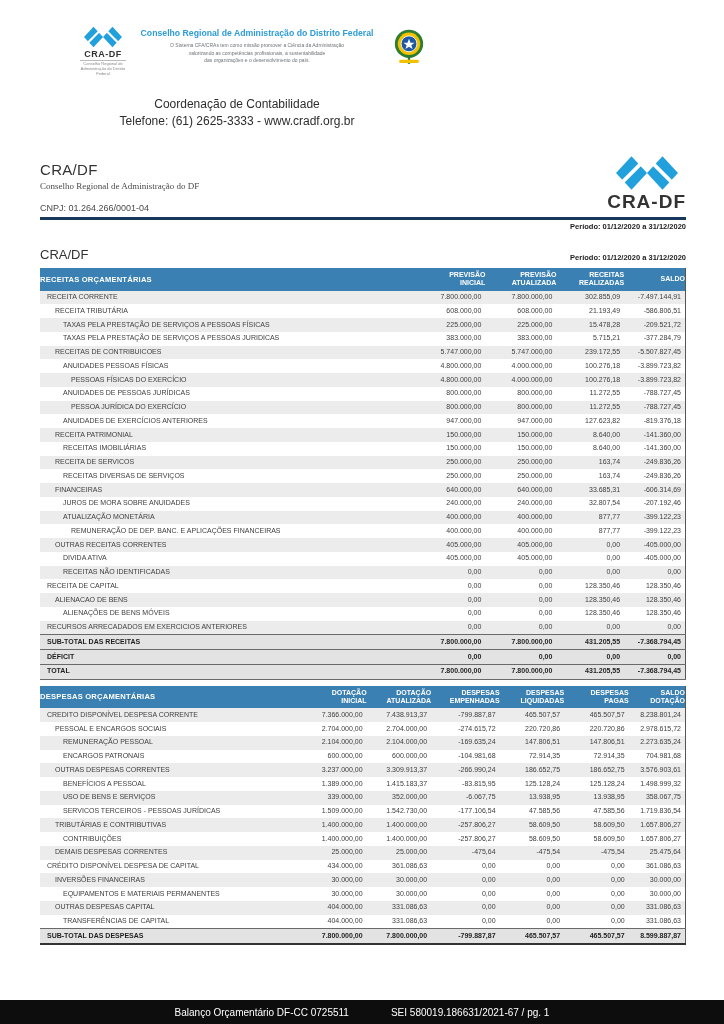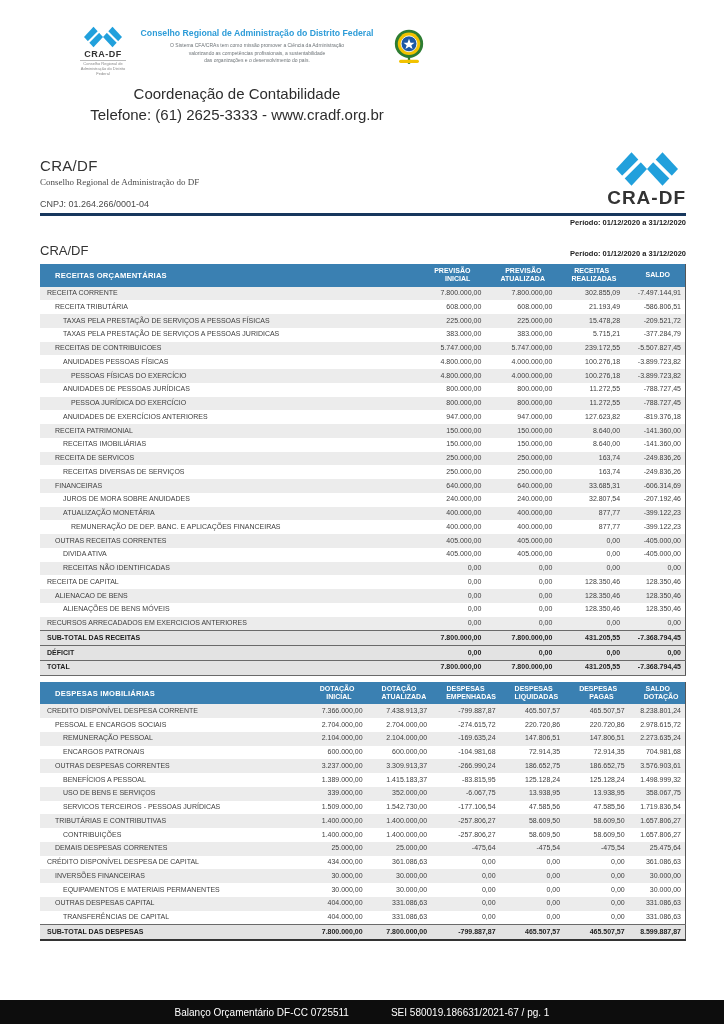--- a/index.html
+++ b/index.html
@@ -22,40 +22,40 @@
   .lh-logo{width:46px;text-align:center;flex:0 0 auto;}
   .lh-logo svg{width:38px;height:22px;display:block;margin:0 auto;}
   .lh-logo .acr{font-size:9px;font-weight:bold;color:#333;letter-spacing:.5px;margin-top:1px;}
   .lh-logo .cap{font-size:4px;color:#8a8a8a;line-height:1.2;border-top:1px solid #bbb;margin-top:1px;padding-top:1px;}
   .lh-center{width:238px;text-align:center;padding-top:2px;}
   .lh-title{font-size:8.7px;font-weight:bold;color:var(--title-blue);line-height:1.2;}
   .lh-mission{margin-top:4px;font-size:5px;color:#6e7478;line-height:1.45;}
   .lh-coat{width:42px;flex:0 0 auto;}
   .lh-coat svg{width:40px;height:44px;display:block;margin:0 auto;}
   
-  .address{width:474px;text-align:center;margin-top:8px;font-size:15px;color:#2d2d2d;line-height:1.35;}
+  .address{width:474px;text-align:center;margin-top:20px;font-size:12px;color:#2d2d2d;line-height:1.35;}
   
   .entity{display:flex;justify-content:space-between;align-items:flex-end;margin:26px 38px 0 40px;}
   .ent-left .big{font-size:15px;color:#333;letter-spacing:.3px;}
   .ent-left .sub{font-size:9px;color:#4a4a4a;margin-top:3px;font-family:Liberation Serif, serif;}
   .ent-left .cnpj{font-size:9px;color:#4a4a4a;margin-top:12px;}
   .ent-logo{text-align:center;}
   .ent-logo svg{width:62px;height:36px;display:block;margin:0 auto;}
   .ent-logo .acr{font-size:19px;font-weight:bold;color:#333;letter-spacing:1px;margin-top:0px;}
   .rule{height:3px;background:var(--navy);margin:4px 38px 0 40px;}
   .period-line{text-align:right;margin:2px 38px 0;font-size:7.5px;font-weight:bold;color:#222;}
   .doc-title{text-align:center;font-size:12.5px;font-weight:normal;color:#3d3d3d;margin-top:12px;}
   .subhead{display:flex;justify-content:space-between;align-items:flex-end;margin:16px 38px 2px 40px;}
   .subhead .nm{font-size:13px;color:#333;}
   .subhead .pr{font-size:7.5px;font-weight:bold;color:#222;}
   
   table{border-collapse:collapse;table-layout:fixed;width:646px;margin:6px 38px 0 40px;border-right:1px solid #555;}
   thead th{
     background:var(--header-blue);color:#fff;font-size:7px;font-weight:bold;
-    text-align:right;vertical-align:middle;padding:3px 15px;line-height:1.2;
+    text-align:right;vertical-align:middle;padding:3px 0;line-height:1.2;
   }
   thead th.lbl-h{text-align:left;font-size:7.6px;letter-spacing:.2px;}
   td{font-size:7px;padding:2.5px 4px;color:#3d3d3d;line-height:1.25;white-space:nowrap;overflow:hidden;}
   td.num{text-align:right;}
   td.lbl{text-transform:uppercase;}
   .lvl1{padding-left:7px;}
   .lvl2{padding-left:15px;}
   .lvl3{padding-left:23px;}
   .lvl4{padding-left:31px;}
   tr.odd{background:var(--stripe);}
@@ -368,21 +368,21 @@
       <col style="width:41%">
         <col style="width:9.6%">
         <col style="width:10%">
         <col style="width:10.6%">
         <col style="width:10%">
         <col style="width:10%">
         <col style="width:8.8%">
     </colgroup>
     <thead>
         <tr>
-          <th class="lbl-h">DESPESAS  IMOBILIÁRIAS</th>
+          <th class="lbl-h">DESPESAS  ORÇAMENTÁRIAS</th>
           <th>DOTAÇÃO<br>INICIAL</th>
           <th>DOTAÇÃO<br>ATUALIZADA</th>
           <th>DESPESAS<br>EMPENHADAS</th>
           <th>DESPESAS<br>LIQUIDADAS</th>
           <th>DESPESAS<br>PAGAS</th>
           <th>SALDO<br>DOTAÇÃO</th>
         </tr>
       </thead>
     <tbody>
         <tr class="odd">

